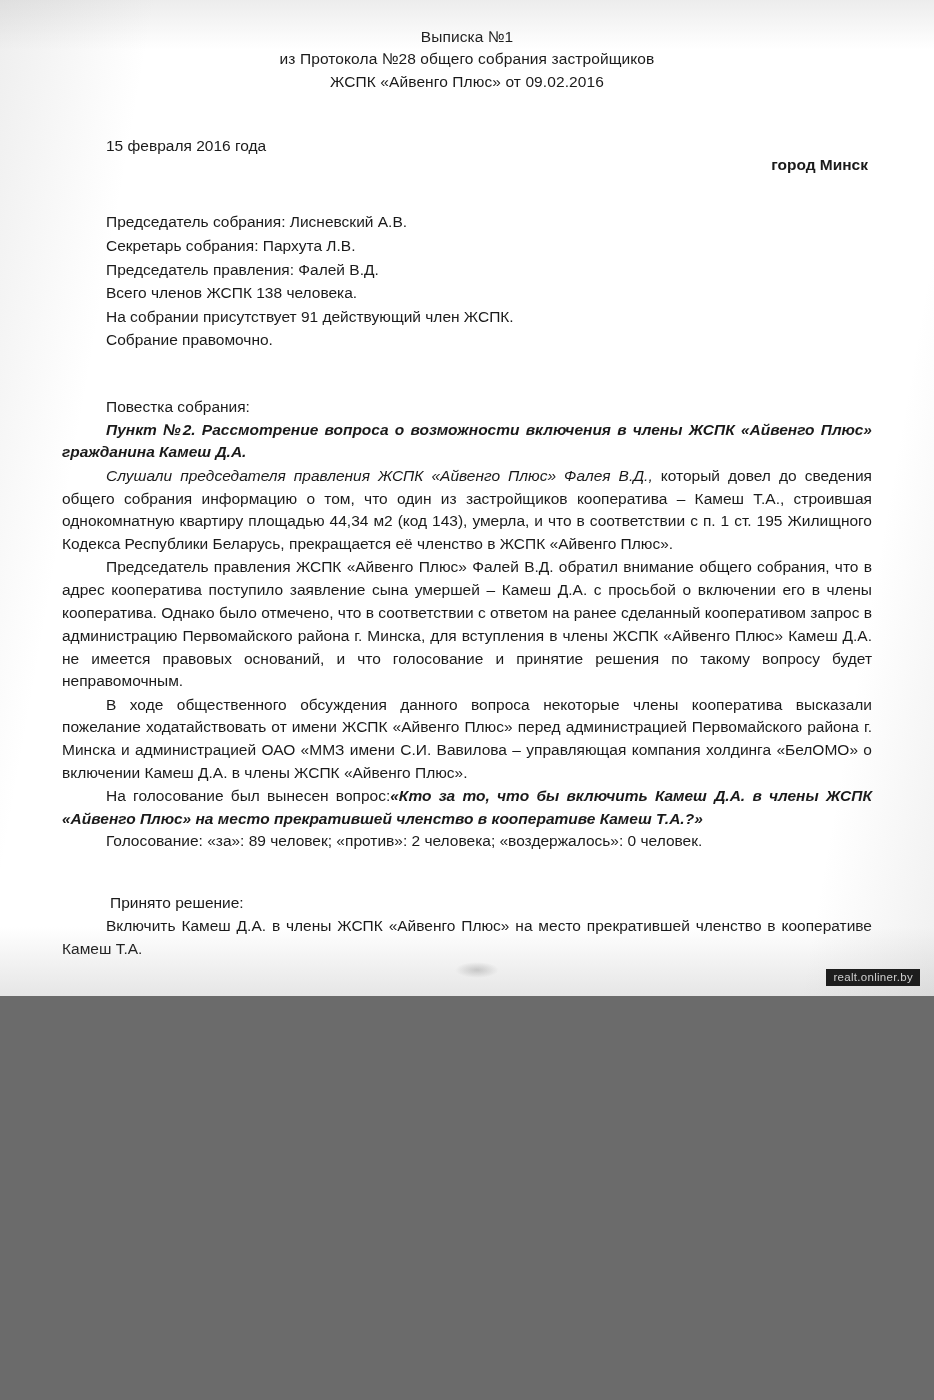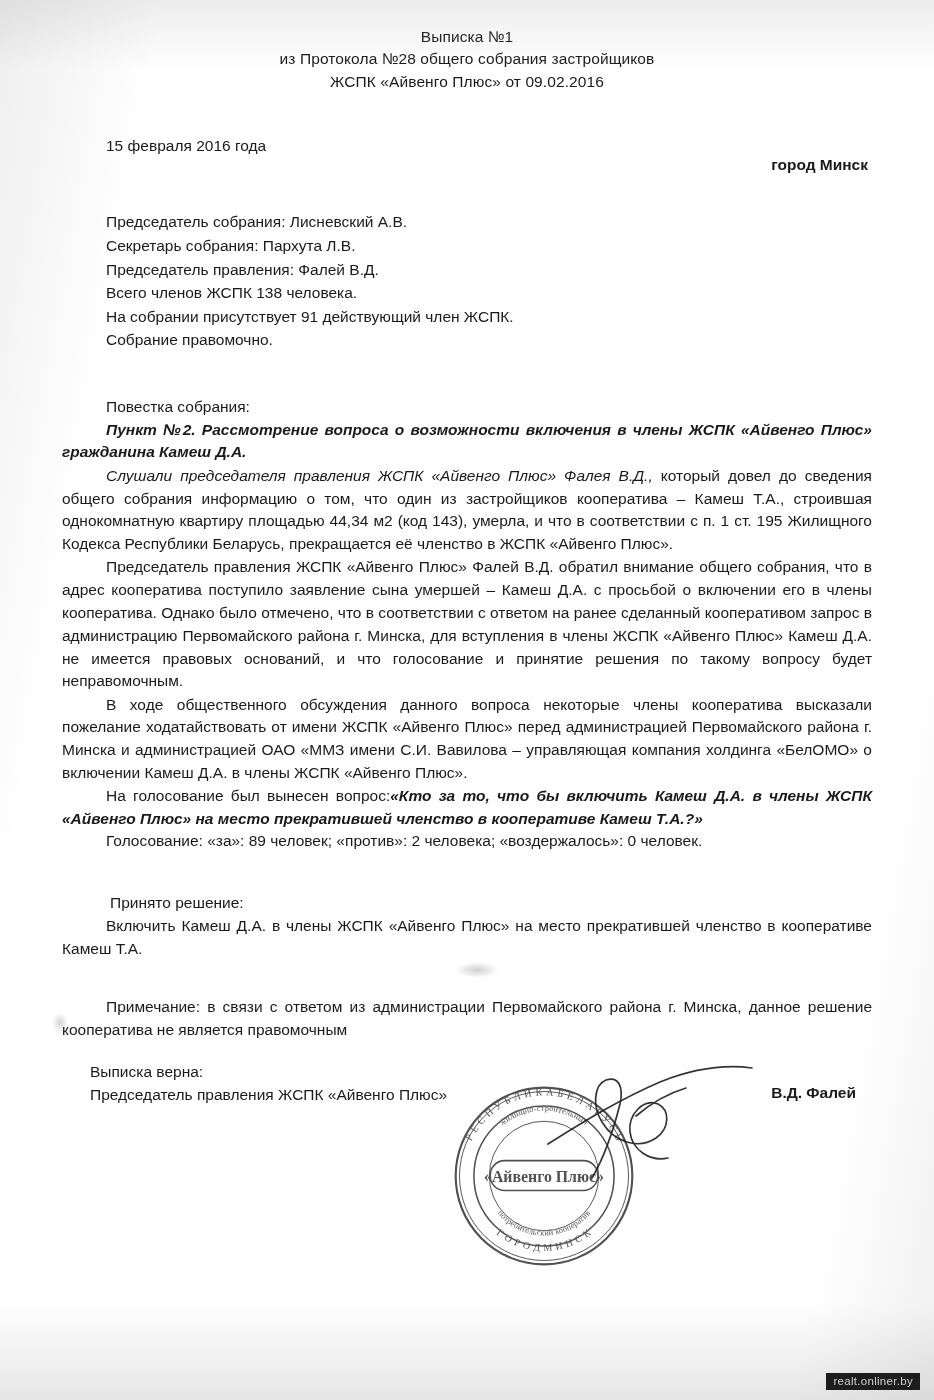--- a/index.html
+++ b/index.html
@@ -3,21 +3,21 @@
 <meta charset="utf-8">
 <style>
   html, body {
     margin: 0;
     padding: 0;
     background: #6b6b6b;
   }
   .page {
     position: relative;
     width: 934px;
-    height: 1400px;
+    height: 996px;
     background: #ffffff;
     overflow: hidden;
     font-family: "Liberation Sans", sans-serif;
     color: #1a1a1a;
   }
   
   .scan-tint {
     position: absolute;
     inset: 0;
     pointer-events: none;

